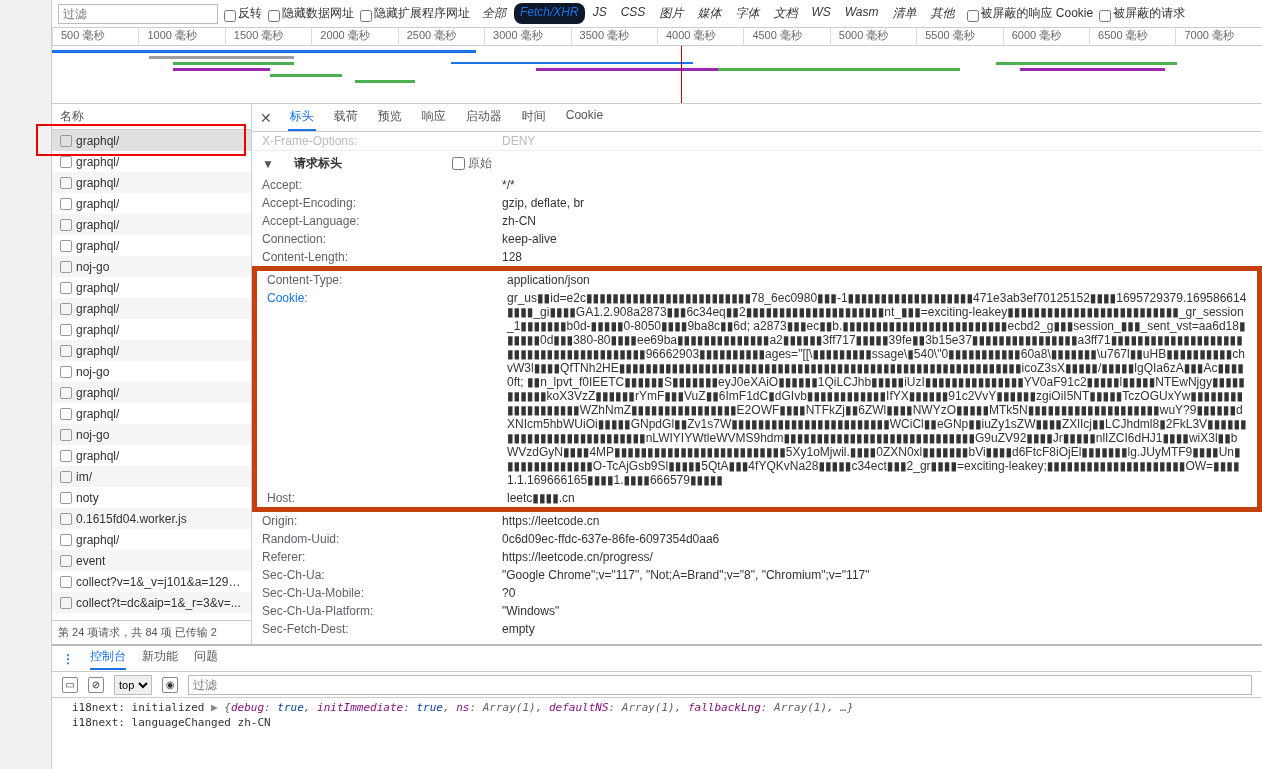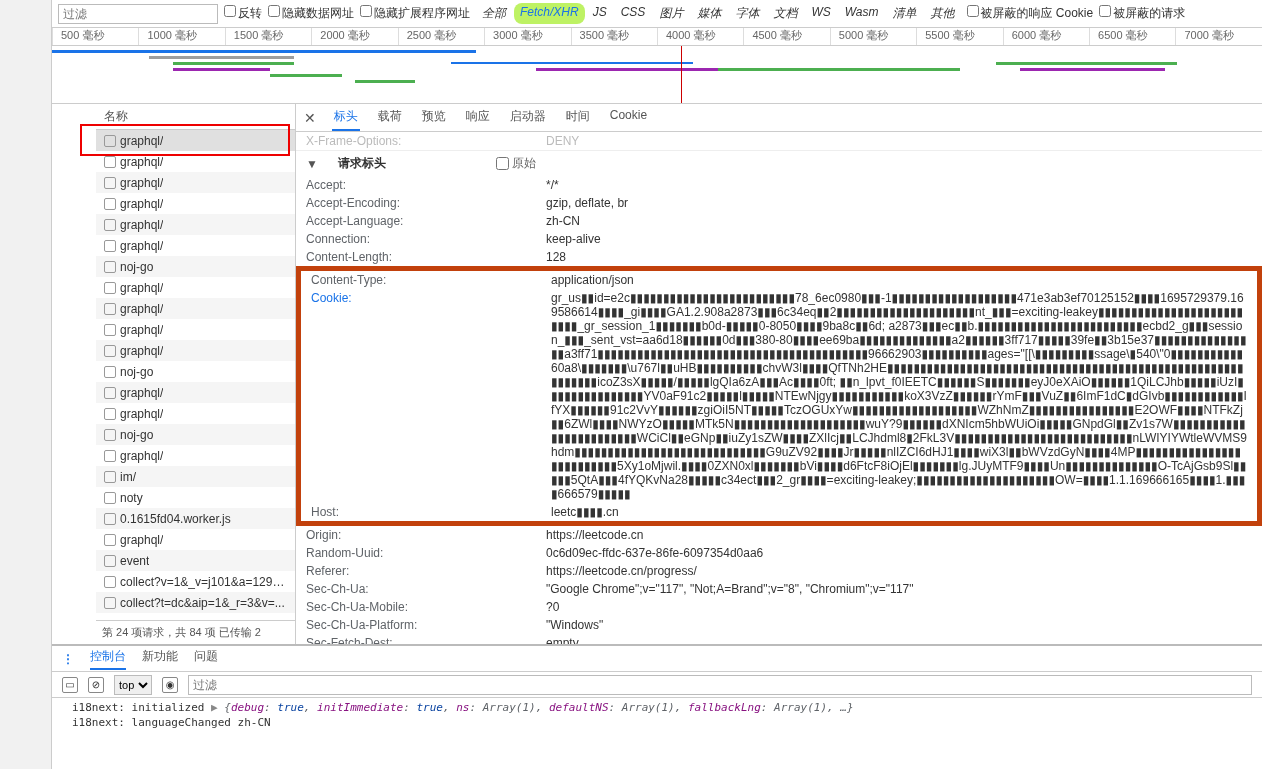--- a/index.html
+++ b/index.html
@@ -1,34 +1,34 @@
 <!DOCTYPE html>
 <html><head>
 <meta charset="utf-8">
 <style>
 * { box-sizing: border-box; margin: 0; padding: 0; }
 body { font-family: "Segoe UI", Arial, sans-serif; font-size: 12px; color: #333; background: #fff; width: 1262px; height: 769px; overflow: hidden; }
 
 .topbar { display: flex; align-items: center; height: 28px; border-bottom: 1px solid #ccc; padding: 0 6px; gap: 6px; margin-left: 52px; }
 .topbar input[type=text] { width: 160px; height: 20px; border: 1px solid #bbb; padding: 0 4px; font-size: 12px; }
-.chk { display: flex; align-items: flex-start; gap: 2px; font-size: 12px; }
+.chk { display: flex; align-items: flex-end; gap: 2px; font-size: 12px; }
 .chk input { width: 12px; height: 12px; }
 .filter-btn { padding: 2px 6px; border-radius: 8px; cursor: pointer; font-size: 12px; font-style: italic; }
-.filter-btn.active { background: #bef264; color: #1a73e8; }
+.filter-btn.active { background: #0f172a; color: #1a73e8; }
 
 .timeline-ruler { display: flex; height: 18px; border-bottom: 1px solid #ccc; margin-left: 52px; font-size: 11px; color: #666; }
 .timeline-ruler div { flex: 1; border-left: 1px solid #ddd; padding-left: 8px; }
 
 .timeline-chart { position: relative; height: 58px; border-bottom: 1px solid #ccc; margin-left: 52px; background: #fff; }
 .tc-bar { position: absolute; height: 3px; }
 .tc-marker { position: absolute; top: 0; bottom: 0; width: 1px; background: #c00; }
 
 .main { display: flex; height: 540px; margin-left: 52px; }
 
-.request-list { width: 200px; border-right: 1px solid #ccc; display: flex; flex-direction: column; position: relative; margin-left: 44px; }
+.request-list { width: 200px; border-right: 1px solid #ccc; display: flex; flex-direction: column; position: relative; }
 .list-header { padding: 4px 8px; border-bottom: 1px solid #ccc; font-size: 12px; color: #555; }
 .red-box { position: absolute; top: 20px; left: -16px; width: 210px; height: 32px; border: 2px solid #e00; pointer-events: none; z-index: 10; }
 .list-body { flex: 1; overflow-y: auto; }
 .req-row { display: flex; align-items: center; padding: 2px 8px; height: 21px; cursor: pointer; gap: 4px; }
 .req-row:nth-child(odd) { background: #f5f5f5; }
 .req-row.selected { background: #e0e0e0; }
 .req-icon { width: 12px; height: 12px; border: 1px solid #999; border-radius: 2px; flex-shrink: 0; }
 .req-name { white-space: nowrap; overflow: hidden; text-overflow: ellipsis; font-size: 12px; }
 .list-footer { border-top: 1px solid #ccc; padding: 4px 6px; font-size: 11px; color: #555; white-space: nowrap; overflow: hidden; }
 

